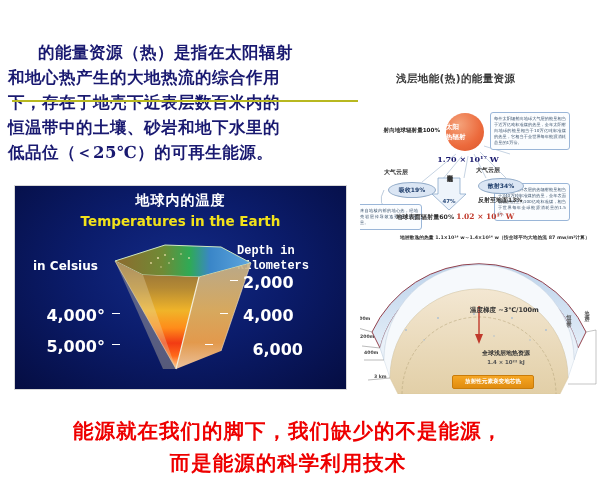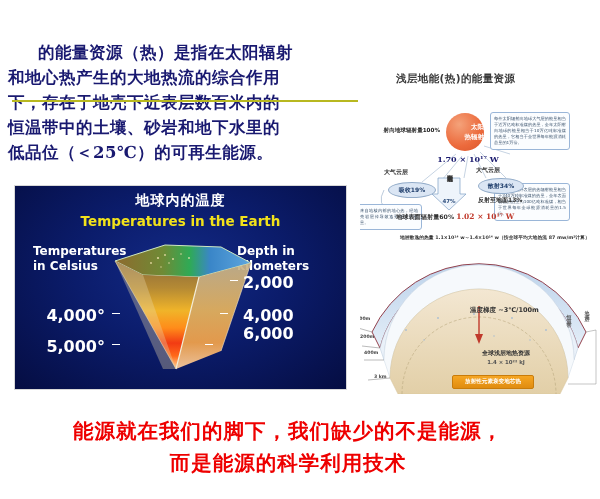--- a/index.html
+++ b/index.html
@@ -40,21 +40,21 @@
   #earth-title-en{
     position:absolute;top:27px;left:0;width:100%;text-align:center;
     color:#f2e21a;font-weight:bold;font-size:13.5px;
   }
   #earth-left-label{
     position:absolute;left:18px;top:58px;width:100px;
     color:#ffffff;font-weight:bold;font-size:12px;line-height:15px;
   }
   #earth-right-label{
     position:absolute;right:14px;top:58px;width:95px;
-    color:#ffffff;font-weight:bold;font-size:12px;line-height:15px;text-align:left;
+    color:#ffffff;font-weight:bold;font-size:12px;line-height:15px;text-align:left;font-family:Liberation Mono, monospace;
   }
   .temp-tick{
     position:absolute;color:#ffffff;font-size:16px;font-weight:bold;
     text-align:right;width:60px;
   }
   .depth-tick{
     position:absolute;color:#ffffff;font-size:16px;font-weight:bold;
     text-align:left;width:60px;
   }
   .tick-mark{position:absolute;background:#ffffff;height:1px;width:8px;}
@@ -67,21 +67,21 @@
   }
   #energy-title{
     position:absolute;left:36px;top:14px;
     color:#3a3a3a;font-size:10.5px;font-weight:bold;letter-spacing:0.4px;
     font-family:"DejaVu Sans","Liberation Sans",sans-serif;
   }
   #sun-circle{
     position:absolute;left:86px;top:55px;width:38px;height:38px;border-radius:50%;
     background:radial-gradient(circle at 35% 30%,#f4a27a 0%,#ec6a3c 60%,#d8552c 100%);
     color:#fff;font-size:6.5px;font-weight:bold;text-align:center;
-    display:flex;flex-direction:column;align-items:flex-end;justify-content:center;line-height:10px;
+    display:flex;flex-direction:column;align-items:flex-start;justify-content:center;line-height:10px;
   }
   #sun-value{
     position:absolute;left:68px;top:96px;width:80px;text-align:center;
     color:#1a1a6e;font-size:8px;font-weight:bold;
     font-family:"DejaVu Serif","Liberation Serif",serif;
   }
   #toward-earth-label{
     position:absolute;left:2px;top:68px;width:78px;
     color:#222;font-size:5.6px;font-weight:bold;text-align:right;line-height:8px;
   }
@@ -159,21 +159,21 @@
   <span class="line">低品位（＜25℃）的可再生能源。</span>
 </div>
 <div id="intro-rule"></div>
 
 <div id="earth-figure">
 
   <div id="earth-title-cn">地球内的温度</div>
   <div id="earth-title-en">Temperatures in the Earth</div>
 
   <div id="earth-left-label">
-    <span>Temperatures</span><br>
+    <br>
     <span>in Celsius</span>
   </div>
 
   <div id="earth-right-label">
     <span>Depth in</span><br>
     <span>kilometers</span>
   </div>
 
   <div id="wedge-wrap">
     <svg width="160" height="140" viewBox="0 0 160 140">
@@ -229,21 +229,21 @@
 
   <div class="temp-tick" style="left:30px;top:120px;">4,000°</div>
   <div class="tick-mark" style="left:97px;top:127px;"></div>
   <div class="temp-tick" style="left:30px;top:151px;">5,000°</div>
   <div class="tick-mark" style="left:97px;top:158px;"></div>
 
   <div class="depth-tick" style="left:228px;top:87px;">2,000</div>
   <div class="tick-mark" style="left:215px;top:94px;"></div>
   <div class="depth-tick" style="left:228px;top:120px;">4,000</div>
   <div class="tick-mark" style="left:205px;top:127px;"></div>
-  <div class="depth-tick" style="left:228px;top:138px;">6,000</div>
+  <div class="depth-tick" style="left:228px;top:154px;text-align:right;">6,000</div>
   <div class="tick-mark" style="left:190px;top:158px;"></div>
 </div>
 
 <div id="energy-figure">
 
   <div id="energy-title">浅层地能(热)的能量资源</div>
 
   <svg style="position:absolute;left:0;top:0;" width="238" height="340">
     <g stroke="#9fb6cf" stroke-width="0.6" fill="none">
       <line x1="96" y1="96" x2="62" y2="124"></line>

